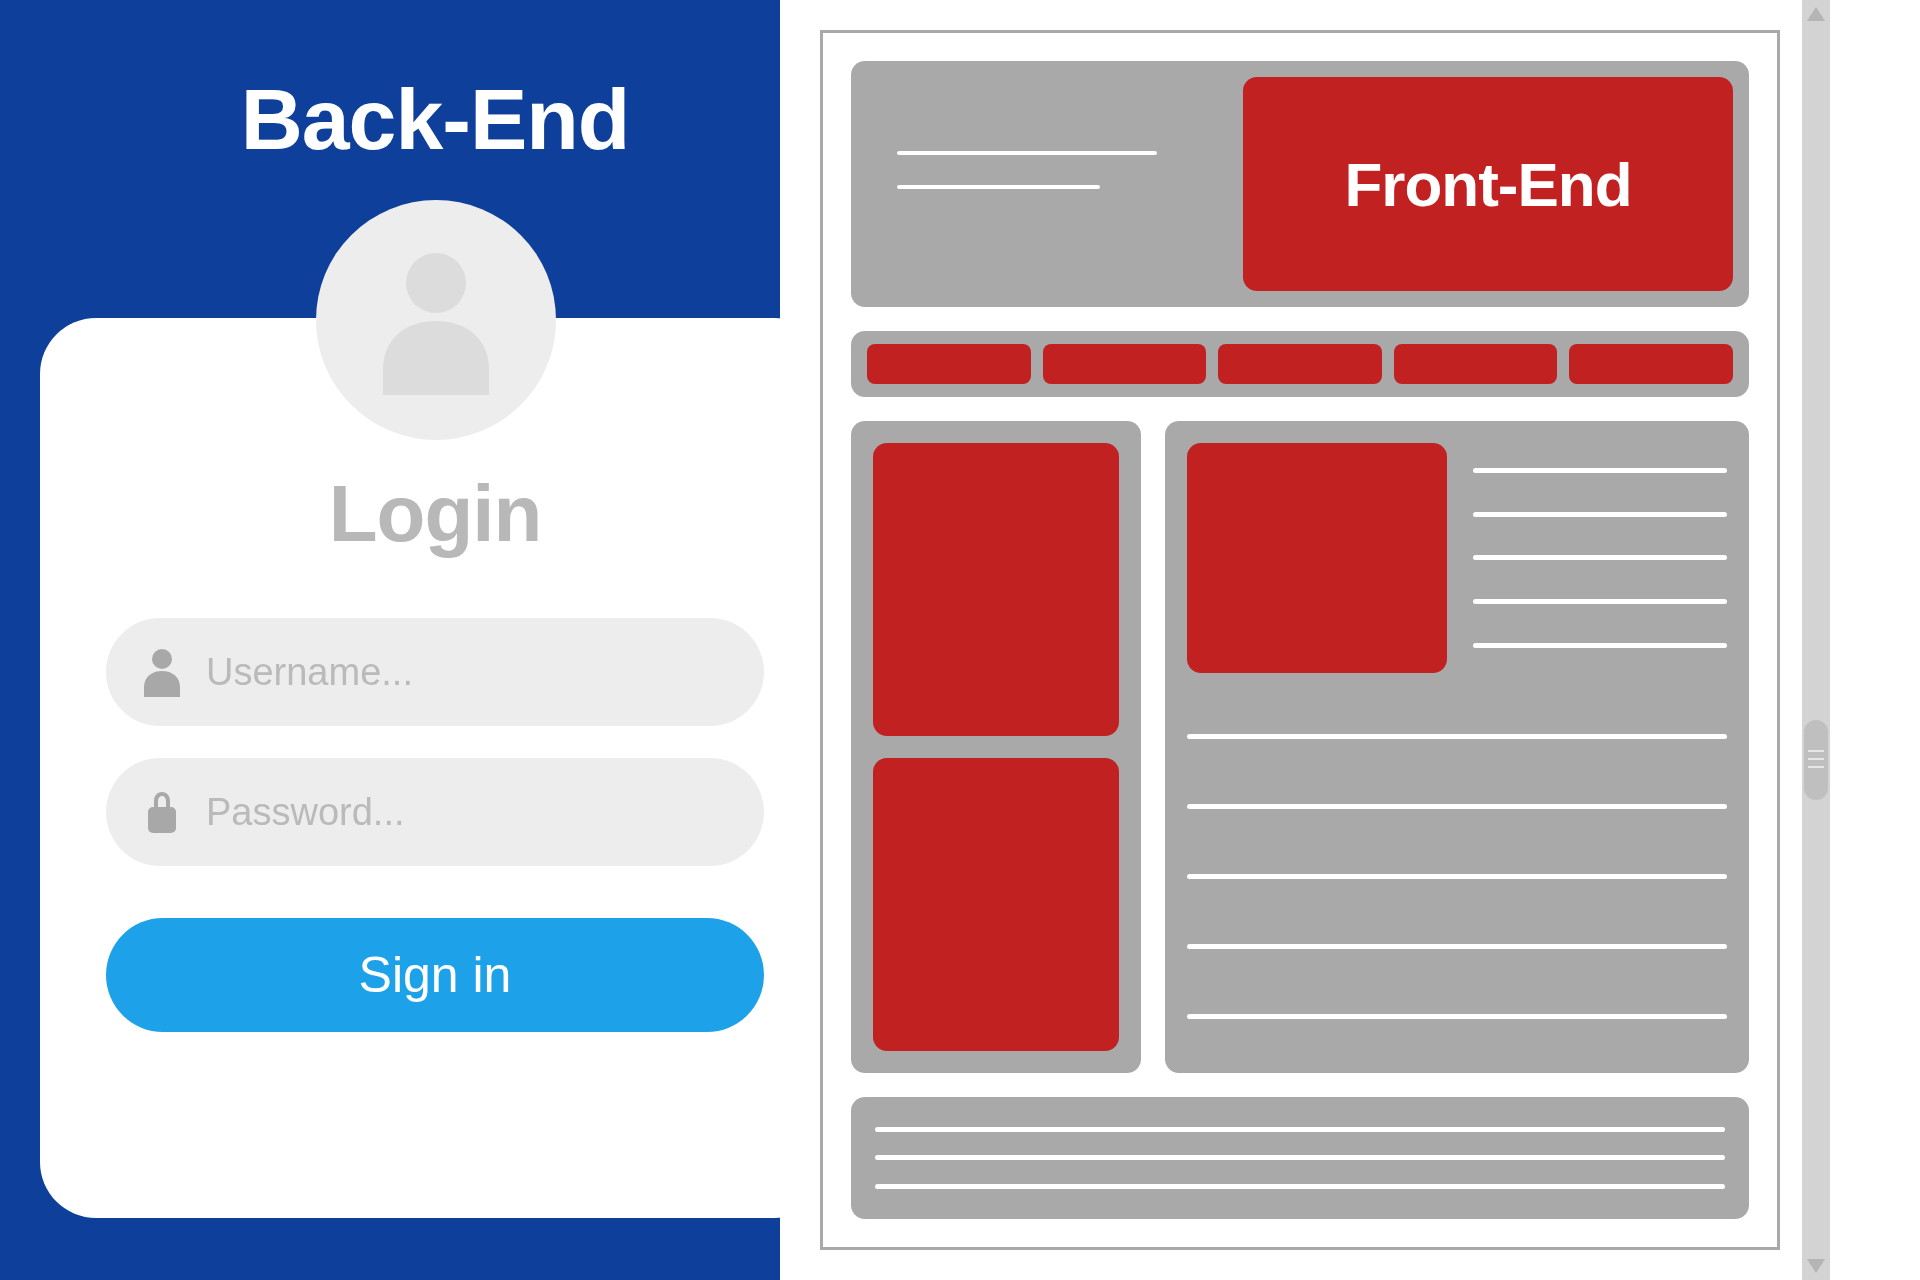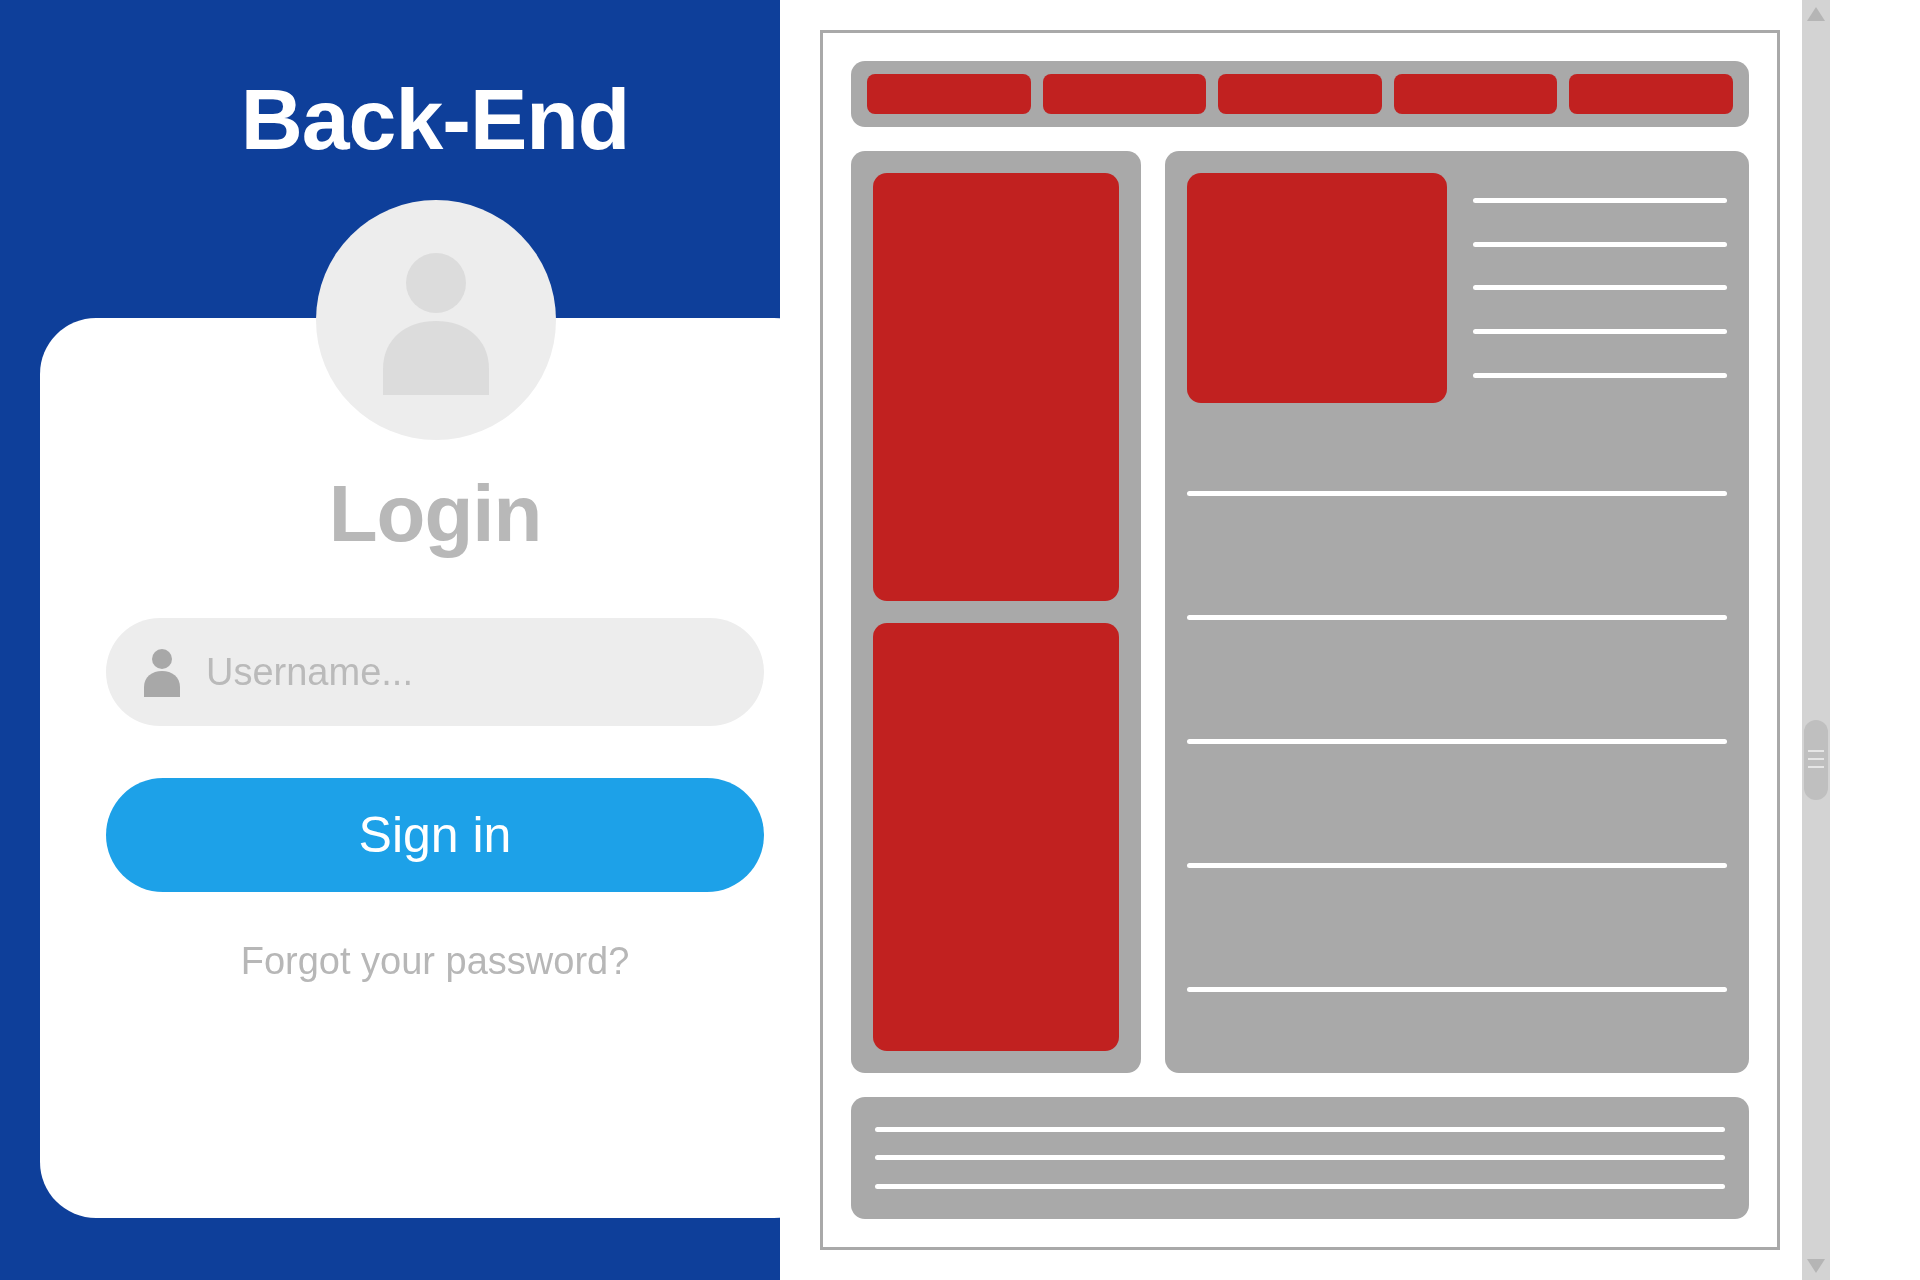--- a/index.html
+++ b/index.html
@@ -68,37 +68,52 @@
     <div class="login-heading">Login</div>
 
     <div class="field">
       <svg class="ico" viewBox="0 0 40 50">
         <circle cx="20" cy="12" r="10"></circle>
         <path d="M20 24c-10 0-18 6-18 16v10h36V40c0-10-8-16-18-16z"></path>
       </svg>
       <input type="text" placeholder="Username..." style="">
     </div>
 
+    <div class="field">
+      <svg class="ico" viewBox="0 0 40 50">
+        <path d="M12 20v-6c0-5 3-9 8-9s8 4 8 9v6h-4v-6c0-3-1.5-5-4-5s-4 2-4 5v6z"></path>
+        <rect x="6" y="20" width="28" height="26" rx="5"></rect>
+      </svg>
+      <input type="password" placeholder="Password..." style="">
+    </div>
 
     <button class="signin-btn">Sign in</button>
 
-    <a href="#" class="forgot">Forgot your password?</a>
   </div>
 
   <div class="avatar-circle">
     <svg viewBox="0 0 118 150">
       <circle cx="59" cy="38" r="30"></circle>
       <path d="M59 76c-30 0-53 18-53 48v26h106v-26c0-30-23-48-53-48z"></path>
     </svg>
   </div>
 </div>
 
 <div class="right">
   <div class="page">
 
+    <div class="blk fe-header">
+      <div class="fe-header-lines">
+        <div></div>
+          <div></div>
+      </div>
+      <div class="red fe-hero">
+        <span class="fe-hero-label">Front-End</span>
+      </div>
+    </div>
 
     <div class="blk fe-nav">
       <div class="red"></div>
       <div class="red"></div>
       <div class="red"></div>
       <div class="red"></div>
       <div class="red"></div>
     </div>
 
     <div class="fe-body">

